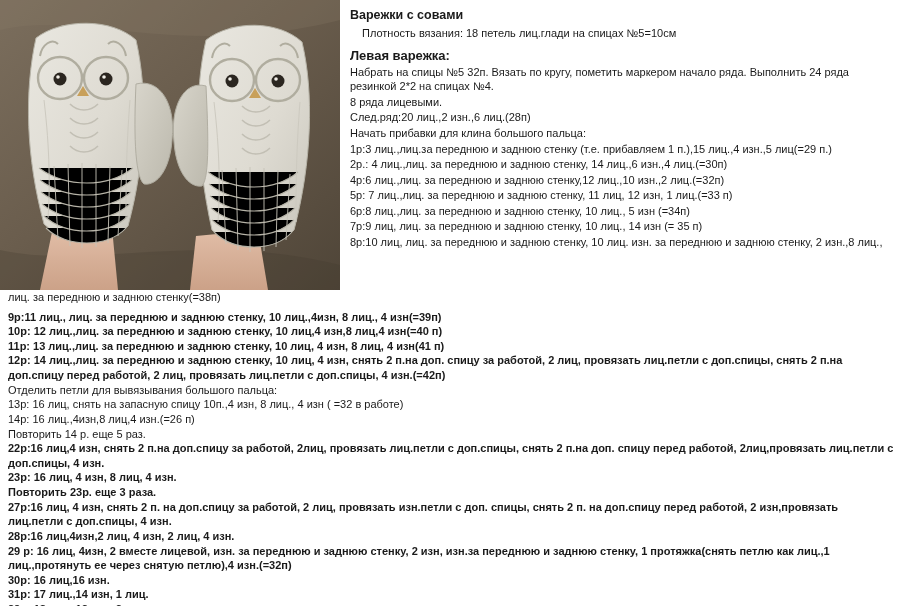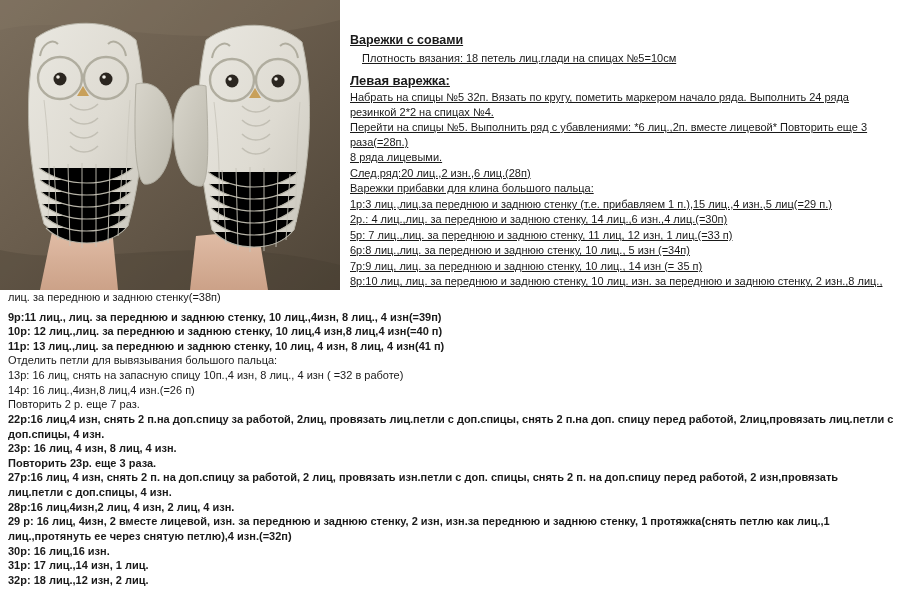--- a/index.html
+++ b/index.html
@@ -14,22 +14,21 @@
     color: #1a1a1a;
     overflow: hidden;
   }
   .page {
     position: relative;
     width: 900px;
     height: 606px;
   }
   .top-area {
     display: flex;
-    align-items: flex-end;
-    text-decoration: underline;
+    align-items: flex-start;
   }
   .photo {
     width: 340px;
     height: 290px;
     flex: 0 0 340px;
     position: relative;
     overflow: hidden;
     background: #6d6154;
   }
   .photo svg {
@@ -212,43 +211,44 @@
           <rect x="0" y="0" width="340" height="290" fill="#000000" style="mix-blend-mode:multiply" opacity="0"></rect>
         </g>
       </svg>
     </div>
 
     <div class="top-text">
       <div class="doc-title">Варежки с совами</div>
       <div class="density">Плотность вязания: 18 петель лиц.глади на спицах №5=10см</div>
       <div class="section-head">Левая варежка:</div>
       <div class="p">Набрать на спицы №5 32п. Вязать по кругу, пометить маркером начало ряда. Выполнить 24 ряда резинкой 2*2 на спицах №4.</div>
-      <div class="p">Перейти на спицы №5. Выполнить ряд с убавлениями: *6 лиц.,2п. вместе лицевой* Повторить еще 3 раза(=28п.)</div>
       <div class="p">8 ряда лицевыми.</div>
       <div class="p">След.ряд:20 лиц.,2 изн.,6 лиц.(28п)</div>
-      <div class="p">Варежки прибавки для клина большого пальца:</div>
+      <div class="p">Начать прибавки для клина большого пальца:</div>
       <div class="p">1р:3 лиц.,лиц.за переднюю и заднюю стенку (т.е. прибавляем 1 п.),15 лиц.,4 изн.,5 лиц(=29 п.)</div>
       <div class="p">2р.: 4 лиц.,лиц. за переднюю и заднюю стенку, 14 лиц.,6 изн.,4 лиц.(=30п)</div>
+      <div class="p">4р:6 лиц.,лиц. за переднюю и заднюю стенку,12 лиц.,10 изн.,2 лиц.(=32п)</div>
       <div class="p">5р: 7 лиц.,лиц. за переднюю и заднюю стенку, 11 лиц, 12 изн, 1 лиц.(=33 п)</div>
       <div class="p">6р:8 лиц.,лиц. за переднюю и заднюю стенку, 10 лиц., 5 изн (=34п)</div>
       <div class="p">7р:9 лиц, лиц. за переднюю и заднюю стенку, 10 лиц., 14 изн (= 35 п)</div>
       <div class="p">8р:10 лиц, лиц. за переднюю и заднюю стенку, 10 лиц. изн. за переднюю и заднюю стенку, 2 изн.,8 лиц.,</div>
     </div>
   </div>
 
   <div class="rows">
     <div class="p">лиц. за переднюю и заднюю стенку(=38п)</div>
     <div class="gap"></div>
     <div class="strong-line">9р:11 лиц., лиц. за переднюю и заднюю стенку, 10 лиц.,4изн, 8 лиц., 4 изн(=39п)</div>
     <div class="strong-line">10р: 12 лиц.,лиц. за переднюю и заднюю стенку, 10 лиц,4 изн,8 лиц,4 изн(=40 п)</div>
     <div class="strong-line">11р: 13 лиц.,лиц. за переднюю и заднюю стенку, 10 лиц, 4 изн, 8 лиц, 4 изн(41 п)</div>
+    <div class="strong-line">12р: 14 лиц.,лиц. за переднюю и заднюю стенку, 10 лиц, 4 изн, снять 2 п.на доп. спицу за работой, 2 лиц, провязать лиц.петли с доп.спицы, снять 2 п.на доп.спицу перед работой, 2 лиц, провязать лиц.петли с доп.спицы, 4 изн.(=42п)</div>
     <div class="row-line">Отделить петли для вывязывания большого пальца:</div>
     <div class="row-line">13р: 16 лиц, снять на запасную спицу 10п.,4 изн, 8 лиц., 4 изн ( =32 в работе)</div>
     <div class="row-line">14р: 16 лиц.,4изн,8 лиц,4 изн.(=26 п)</div>
-    <div class="row-line">Повторить 2 р. еще 7 раз.</div>
+    <div class="row-line">Повторить 14 р. еще 5 раз.</div>
     <div class="strong-line">22р:16 лиц,4 изн, снять 2 п.на доп.спицу за работой, 2лиц, провязать лиц.петли с доп.спицы, снять 2 п.на доп. спицу перед работой, 2лиц,провязать лиц.петли с доп.спицы, 4 изн.</div>
     <div class="strong-line">23р: 16 лиц, 4 изн, 8 лиц, 4 изн.</div>
     <div class="strong-line">Повторить 23р. еще 3 раза.</div>
     <div class="strong-line">27р:16 лиц, 4 изн, снять 2 п. на доп.спицу за работой, 2 лиц, провязать изн.петли с доп. спицы, снять 2 п. на доп.спицу перед работой, 2 изн,провязать лиц.петли с доп.спицы, 4 изн.</div>
     <div class="strong-line">28р:16 лиц,4изн,2 лиц, 4 изн, 2 лиц, 4 изн.</div>
     <div class="strong-line">29 р: 16 лиц, 4изн, 2 вместе лицевой, изн. за переднюю и заднюю стенку, 2 изн, изн.за переднюю и заднюю стенку, 1 протяжка(снять петлю как лиц.,1 лиц.,протянуть ее через снятую петлю),4 изн.(=32п)</div>
     <div class="strong-line">30р: 16 лиц,16 изн.</div>
     <div class="strong-line">31р: 17 лиц.,14 изн, 1 лиц.</div>
     <div class="strong-line">32р: 18 лиц.,12 изн, 2 лиц.</div>
   </div>

